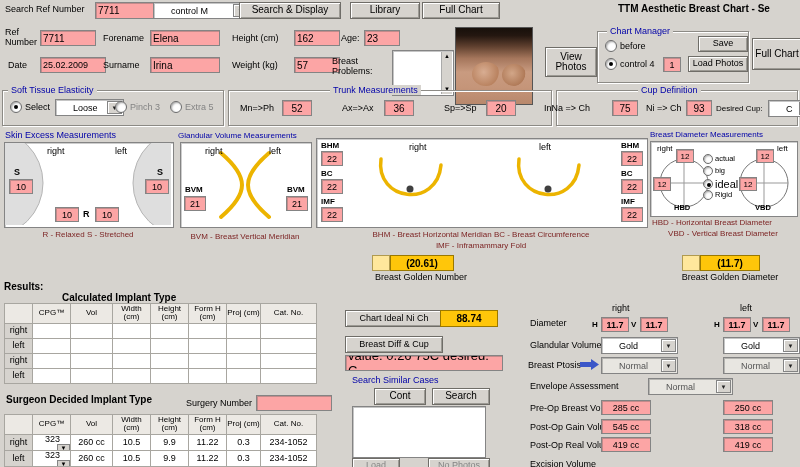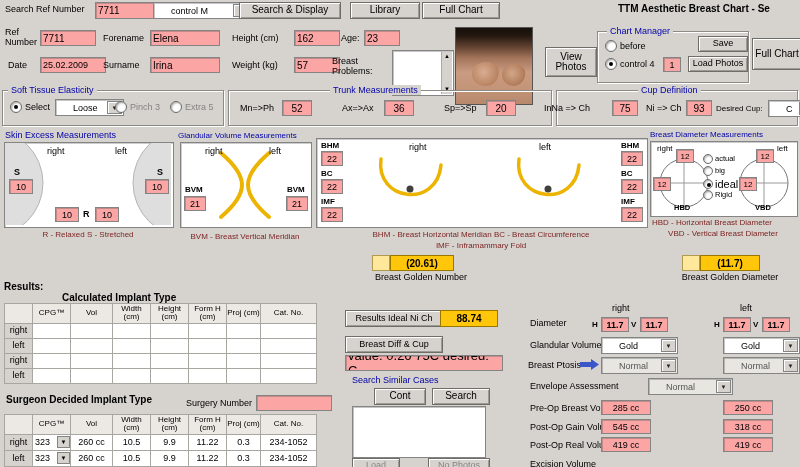--- a/index.html
+++ b/index.html
@@ -24,21 +24,21 @@
   .radio{width:10px;height:10px;border-radius:50%;background:#fff;border:1px solid #6a6a6a;box-shadow:inset 1px 1px 2px rgba(0,0,0,.35);position:relative;flex:0 0 auto;}
   .radio.on::after{content:"";position:absolute;left:2.5px;top:2.5px;width:4px;height:4px;border-radius:50%;background:#000;}
   .radrow{display:flex;align-items:center;gap:3px;}
   .ylw{background:#ffc60a;border:1px solid #9a7800;display:flex;align-items:center;justify-content:center;font-weight:bold;font-size:10px;}
   .ylwl{background:#ffe79c;border:1px solid #b09a50;}
   table.imtbl{border-collapse:collapse;table-layout:fixed;background:#fff;}
   .imtbl th,.imtbl td{border:1px solid #a8a6a0;font-weight:normal;font-size:8px;text-align:center;padding:0;overflow:hidden;line-height:1.05;}
   .imtbl td{font-size:9px;height:14px;background:#fff;}
   .imtbl th{background:#ece9e4;padding:1px 0;}
   .imtbl .rl{background:#d6d3ce;font-size:9px;}
-  .minisel{display:flex;align-items:center;height:15px;background:#fff;padding-left:2px;font-size:9px;}
+  .minisel{display:flex;align-items:center;height:15px;background:#fff;padding-left:2px;font-size:9px;flex-direction:column;}
   .minisel .ar2{width:11px;height:10px;background:#d6d3ce;border:1px solid #848484;font-size:6px;display:flex;align-items:center;justify-content:center;margin-left:auto;}
   .wbox{background:#fff;border:1px solid #848484;box-shadow:inset 1px 1px 0 rgba(90,90,90,.3);}
   svg{display:block;}
 </style>
 </head>
 <body>
 
 <div id="screen">
 
   <span class="lbl abs s9" style="left:5px;top:4px">Search Ref Number</span>
@@ -299,21 +299,21 @@
           <td></td>
           <td></td>
           <td></td>
           <td></td>
           <td></td>
           <td></td>
         </tr>
   </tbody>
     </table>
 
-  <div class="btn abs" style="left:345px;top:310px;width:92px;height:15px;font-size:9px">Results Ideal Ni Ch</div>
+  <div class="btn abs" style="left:345px;top:310px;width:92px;height:15px;font-size:9px">Chart Ideal Ni Ch</div>
   <div class="ylw abs" style="left:440px;top:310px;width:56px;height:15px">88.74</div>
   <div class="btn abs" style="left:345px;top:336px;width:92px;height:15px;font-size:9px">Breast Diff &amp; Cup</div>
   <div class="box abs" style="left:345px;top:355px;width:152px;height:14px;font-size:13px">value: 0.26   75C   desired: C</div>
   <span class="lbl abs blue s9" style="left:352px;top:375px">Search Similar Cases</span>
   <div class="btn abs" style="left:374px;top:388px;width:46px;height:15px">Cont</div>
   <div class="btn abs" style="left:432px;top:388px;width:52px;height:15px">Search</div>
   <div class="inset abs" style="left:352px;top:406px;width:132px;height:50px"></div>
   <div class="btn abs dis" style="left:352px;top:458px;width:42px;height:13px;font-size:9px">Load</div>
   <div class="btn abs dis" style="left:428px;top:458px;width:56px;height:13px;font-size:9px">No Photos</div>
 

